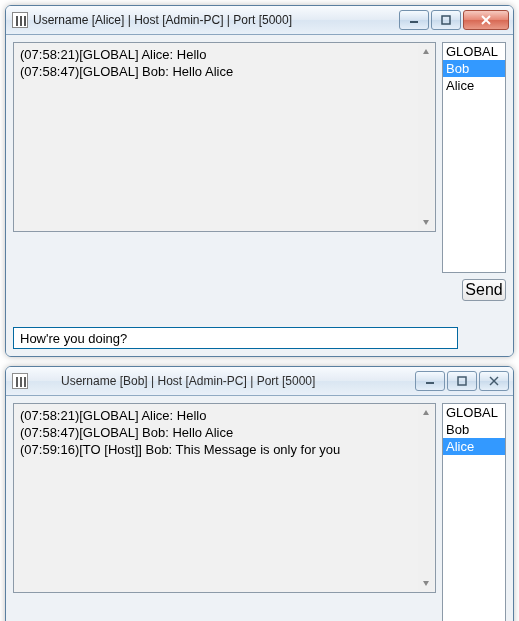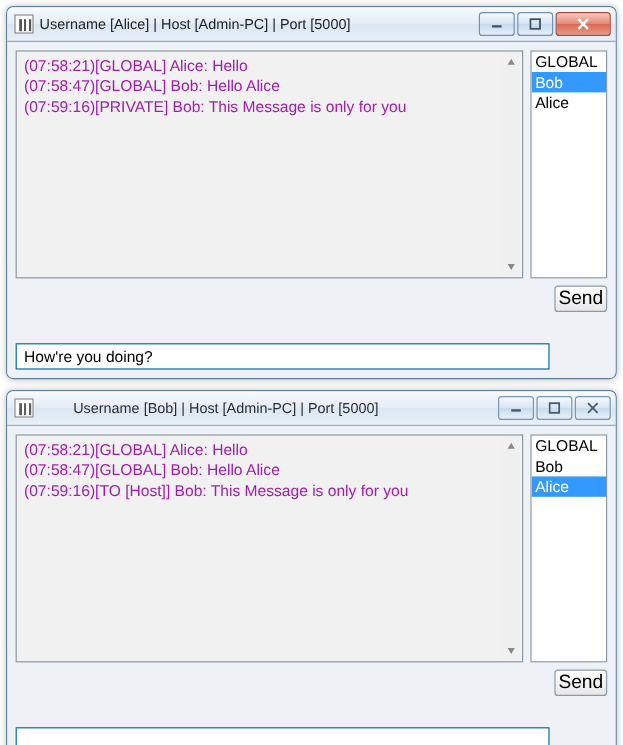--- a/index.html
+++ b/index.html
@@ -79,41 +79,41 @@
   }
   .chat-log {
     flex: 1;
     height: 190px;
     border: 1px solid #8c9aa8;
     background: #f1f1f1;
     box-sizing: border-box;
     position: relative;
     padding: 3px 18px 3px 6px;
     font-size: 13px;
-    color: #a21caf;
+    color: #000000;
     line-height: 17px;
     overflow: hidden;
   }
   .chat-log .scroll-track {
     position: absolute;
     right: 1px; top: 1px; bottom: 1px;
     width: 16px;
     background: #f0f0f0;
   }
   .chat-log .scroll-arrow {
     position: absolute;
     left: 0; width: 16px; height: 16px;
     display:flex;align-items:center;justify-content:center;
     color:#888;
   }
   .chat-log .scroll-arrow.up{top:0;}
   .chat-log .scroll-arrow.down{bottom:0;}
   .user-list {
     width: 64px;
-    height: 190px;
+    height: 231px;
     border: 1px solid #8c9aa8;
     background: #ffffff;
     box-sizing: border-box;
     font-size: 13px;
     overflow: hidden;
   }
   .user-list .item {
     padding: 0 3px;
     line-height: 17px;
     white-space: nowrap;
@@ -175,21 +175,20 @@
             <line x1="10" y1="1" x2="2" y2="9" stroke="currentColor" stroke-width="2"></line>
           </svg>
       </div>
     </div>
   </div>
   <div class="client-area">
     <div class="row-top">
       <div class="chat-log">
         <div>(07:58:21)[GLOBAL] Alice: Hello</div>
         <div>(07:58:47)[GLOBAL] Bob: Hello Alice</div>
-        <div>(07:59:16)[PRIVATE] Bob: This Message is only for you</div>
         <div class="scroll-track">
           <div class="scroll-arrow up">
               <svg width="8" height="8">
                 <polygon points="4,1 7,6 1,6" fill="currentColor"></polygon>
               </svg>
             </div>
           <div class="scroll-arrow down">
               <svg width="8" height="8">
                 <polygon points="1,2 7,2 4,7" fill="currentColor"></polygon>
               </svg>

